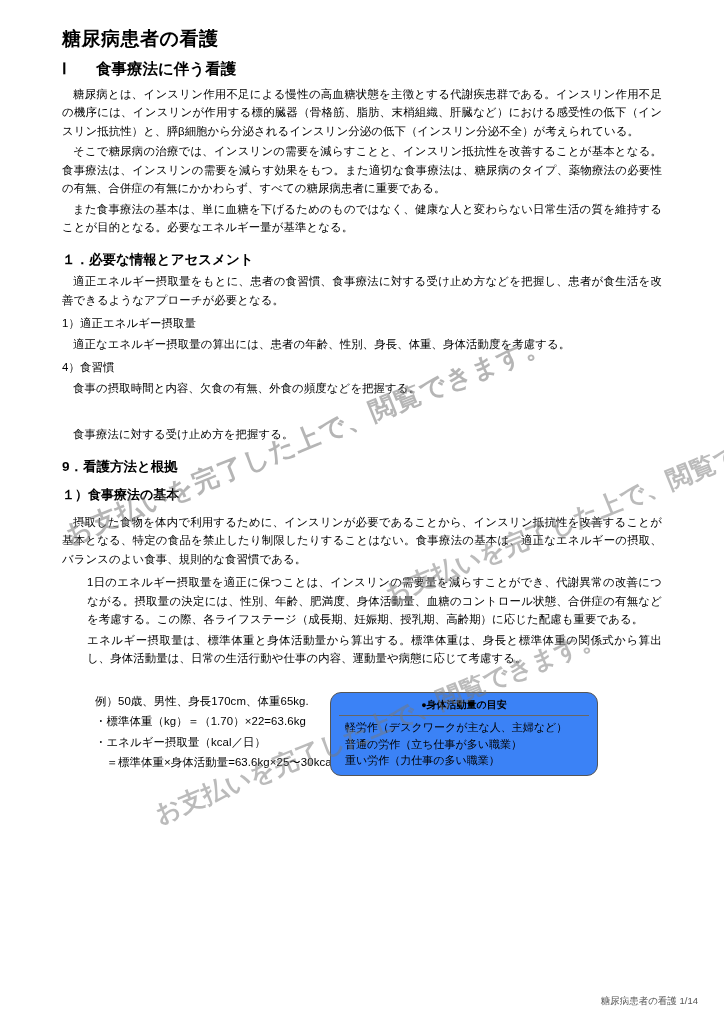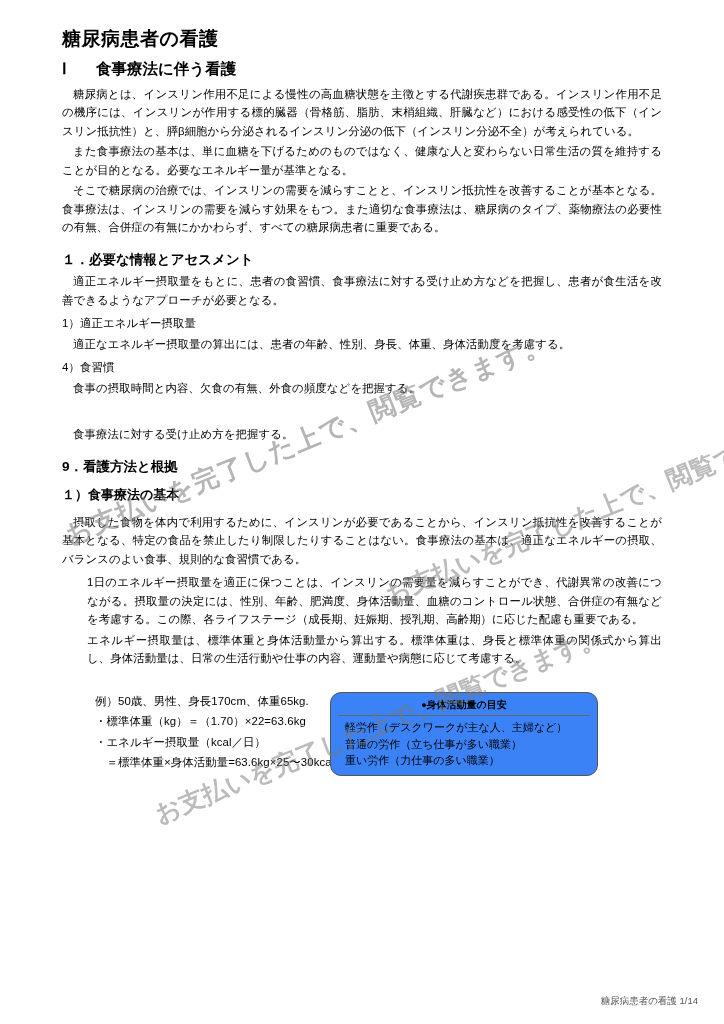--- a/index.html
+++ b/index.html
@@ -143,22 +143,22 @@
 
   <div class="page-inner">
 
     <h1 class="doc-title">糖尿病患者の看護</h1>
 
     <div class="sec-head">
       <span class="num">Ⅰ</span><span>食事療法に伴う看護</span>
     </div>
 
     <p class="body indent">糖尿病とは、インスリン作用不足による慢性の高血糖状態を主徴とする代謝疾患群である。インスリン作用不足の機序には、インスリンが作用する標的臓器（骨格筋、脂肪、末梢組織、肝臓など）における感受性の低下（インスリン抵抗性）と、膵β細胞から分泌されるインスリン分泌の低下（インスリン分泌不全）が考えられている。</p>
+    <p class="body indent">そこで糖尿病の治療では、インスリンの需要を減らすことと、インスリン抵抗性を改善することが基本となる。食事療法は、インスリンの需要を減らす効果をもつ。また適切な食事療法は、糖尿病のタイプ、薬物療法の必要性の有無、合併症の有無にかかわらず、すべての糖尿病患者に重要である。</p>
     <p class="body indent">また食事療法の基本は、単に血糖を下げるためのものではなく、健康な人と変わらない日常生活の質を維持することが目的となる。必要なエネルギー量が基準となる。</p>
-    <p class="body indent">そこで糖尿病の治療では、インスリンの需要を減らすことと、インスリン抵抗性を改善することが基本となる。食事療法は、インスリンの需要を減らす効果をもつ。また適切な食事療法は、糖尿病のタイプ、薬物療法の必要性の有無、合併症の有無にかかわらず、すべての糖尿病患者に重要である。</p>
 
     <div class="sub-head">１．必要な情報とアセスメント</div>
 
     <p class="body indent">適正エネルギー摂取量をもとに、患者の食習慣、食事療法に対する受け止め方などを把握し、患者が食生活を改善できるようなアプローチが必要となる。</p>
 
     <div class="tiny-gap"></div>
     <p class="body">1）適正エネルギー摂取量</p>
     <p class="body ind2">適正なエネルギー摂取量の算出には、患者の年齢、性別、身長、体重、身体活動度を考慮する。</p>
 
     <div class="tiny-gap"></div>

